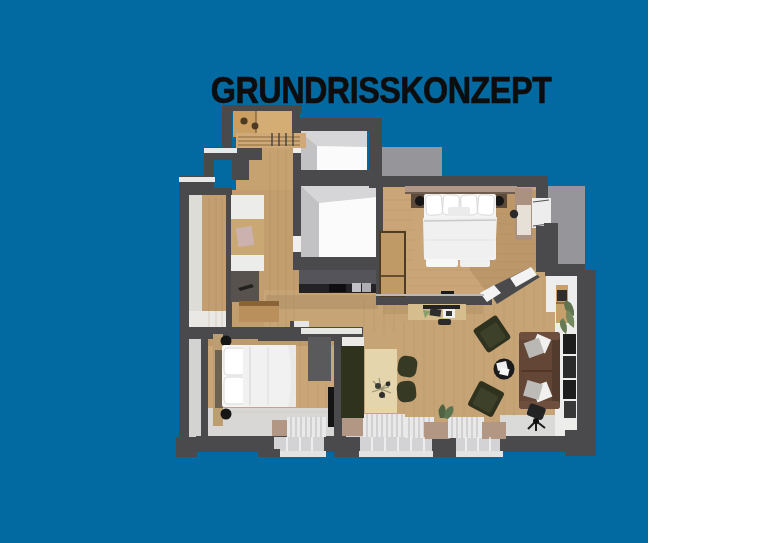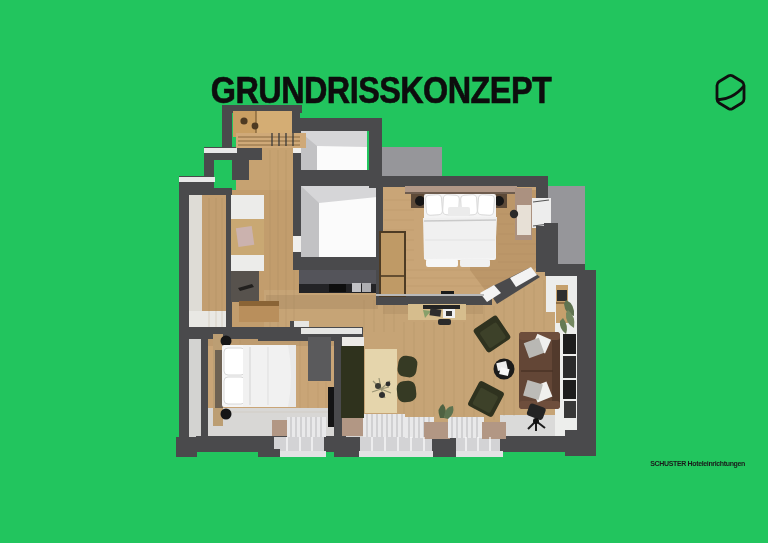--- a/index.html
+++ b/index.html
@@ -1,16 +1,16 @@
 <!DOCTYPE html>
 <html><head>
 <meta charset="utf-8">
 <style>
   html,body{margin:0;padding:0;background:#ffffff;}
-  #page{position:relative;width:768px;height:543px;background:#22c55e;overflow:hidden;
+  #page{position:relative;width:648px;height:543px;background:#0369a1;overflow:hidden;
         font-family:"Liberation Sans", sans-serif;text-align:center;}
   svg{position:absolute;left:0;top:0;}
 </style>
 </head>
 <body>
 <div id="page">
 <svg width="768" height="543" viewBox="0 0 768 543">
 
   <g transform="translate(381 103) scale(0.875 1)">
         <text x="0" y="0" text-anchor="middle" font-size="37" font-weight="bold" fill="#0d0d0d" stroke="#0d0d0d" stroke-width="0.6" letter-spacing="-0.6">GRUNDRISSKONZEPT</text>

